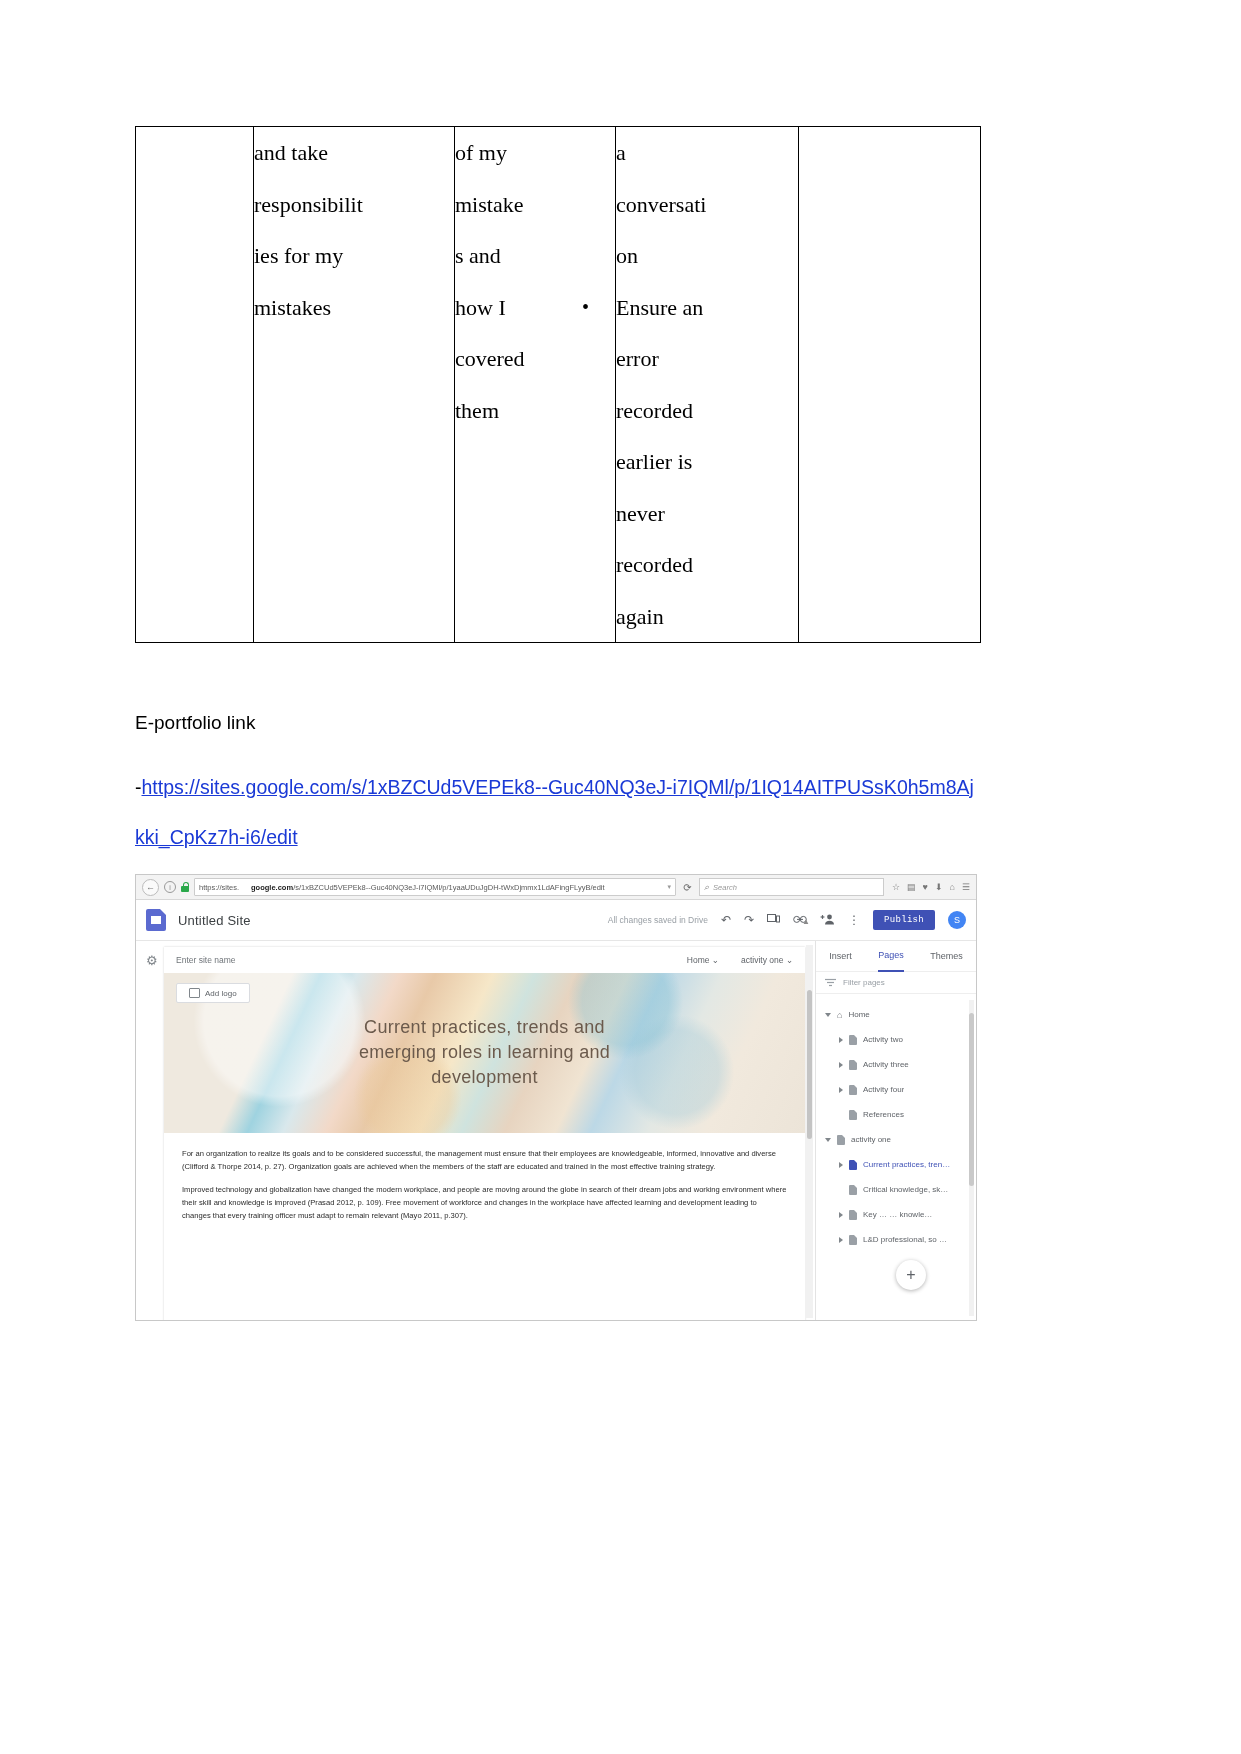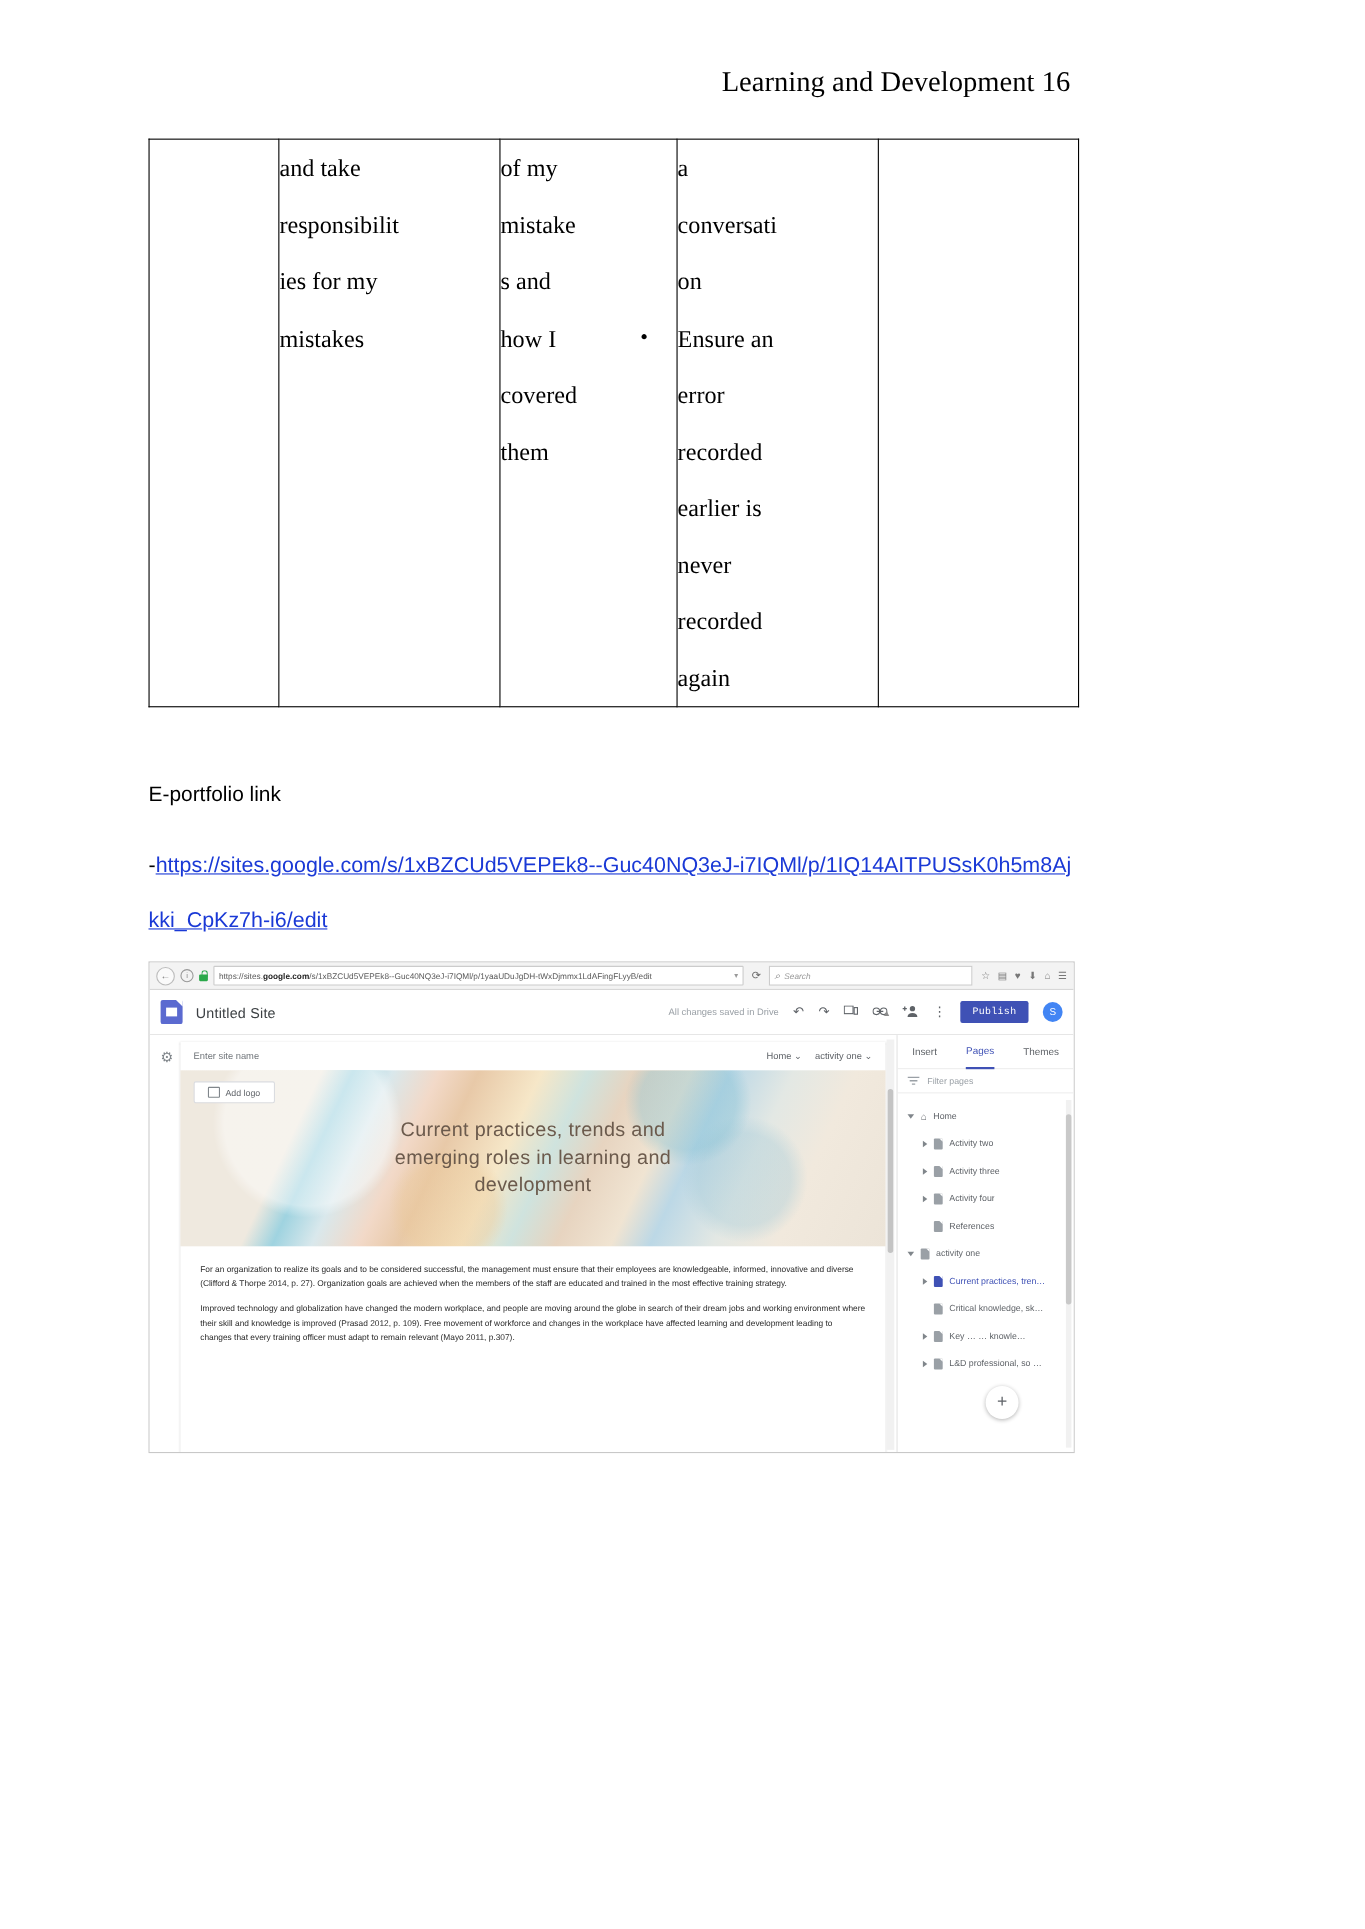--- a/index.html
+++ b/index.html
@@ -99,21 +99,21 @@
   .lockic::after{content:"";position:absolute;left:0;bottom:0;width:8px;height:6px;background:#2aa84a;border-radius:1px;}
   .lockic::before{content:"";position:absolute;left:2px;top:0;width:4px;height:5px;border:1.3px solid #2aa84a;border-bottom:none;border-radius:3px 3px 0 0;}
   .urlbar{
     flex:1 1 auto;min-width:0;height:16px;background:#fff;
     border:1px solid #ccc;border-radius:1px;
     display:flex;align-items:center;padding:0 4px;gap:4px;
     font-size:7.5px;color:#5a5a5a;
     white-space:nowrap;overflow:hidden;
   }
   .urlbar .u-txt{overflow:hidden;text-overflow:clip;flex:1 1 auto;}
-  .urlbar .u-txt b{color:#222;font-weight:700;}
+  .urlbar .u-txt b{color:#222;font-weight:700;margin-left:12px;}
   .caret{color:#999;font-size:7px;}
   .reloadic{width:13px;text-align:center;color:#666;font-size:10px;flex:0 0 auto;}
   .searchbar{
     width:175px;height:16px;background:#fff;border:1px solid #ccc;
     display:flex;align-items:center;gap:4px;padding:0 4px;
     font-size:7.5px;color:#999;font-style:italic;flex:0 0 auto;
   }
   .mini-ic{color:#777;font-size:9px;flex:0 0 auto;}
   .chrome-icons{display:flex;align-items:center;gap:7px;padding-left:3px;flex:0 0 auto;}
 
@@ -149,21 +149,21 @@
 
   
   .sbody{display:flex;height:381px;}
   .canvas{flex:1 1 auto;position:relative;background:#fff;border-right:1px solid #e3e3e3;overflow:hidden;}
   .gear{position:absolute;left:10px;top:12px;color:#80868b;font-size:13px;}
   .page-area{position:absolute;left:28px;top:6px;right:10px;bottom:0;background:#fff;box-shadow:0 0 2px rgba(0,0,0,.18);}
   .sitebar{
     height:26px;display:flex;align-items:center;
     padding:0 12px;font-size:8.5px;color:#70757a;gap:10px;
   }
-  .sitebar .nav{margin-left:auto;display:flex;gap:12px;color:#5f6368;font-size:8.5px;}
+  .sitebar .nav{margin-left:auto;display:flex;gap:22px;color:#5f6368;font-size:8.5px;}
   .hero{
     position:relative;height:160px;
     background:
       linear-gradient(115deg,#efe9df 0%,#efe9df 18%,#9fd3e0 22%,#d9e8ec 27%,#f2d9c8 33%,#e8c9a8 38%,#f6e7c8 46%,#cfe3de 52%,#e7d4c0 58%,#f0e4d2 65%,#bcd8e6 70%,#e3e8e4 78%,#f1e9dd 86%,#ece4d8 100%);
     overflow:hidden;
   }
   .hero::after{
     content:"";position:absolute;inset:0;
     background:
       radial-gradient(circle at 18% 30%, rgba(255,255,255,.45) 0 14%, transparent 16%),
@@ -223,21 +223,20 @@
     display:flex;align-items:center;justify-content:center;
     color:#5f6368;font-size:16px;z-index:6;
   }
   .arrow-up{position:absolute;right:166px;top:42px;color:#8a8a8a;font-size:8px;}
 </style>
 </head>
 <body>
 
 <div class="page">
 
-  <div class="doc-header">Learning and Development 16</div>
 
   <table class="tbl">
     <tbody>
         <tr>
       <td class="c1 cellpad"></td>
       <td class="c2 cellpad cell-lines">
         <span class="line">and take</span>
         <span class="line">responsibilit</span>
         <span class="line">ies for my</span>
         <span class="line">mistakes</span>

